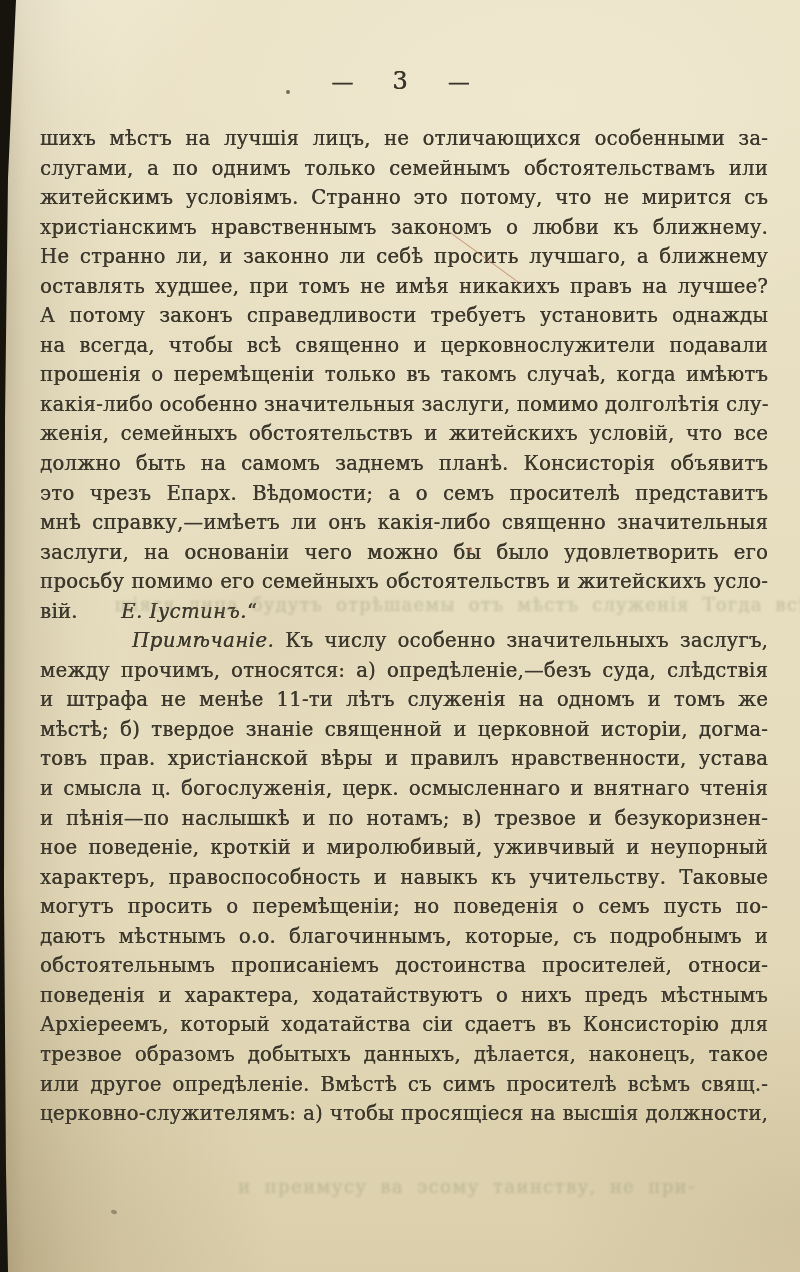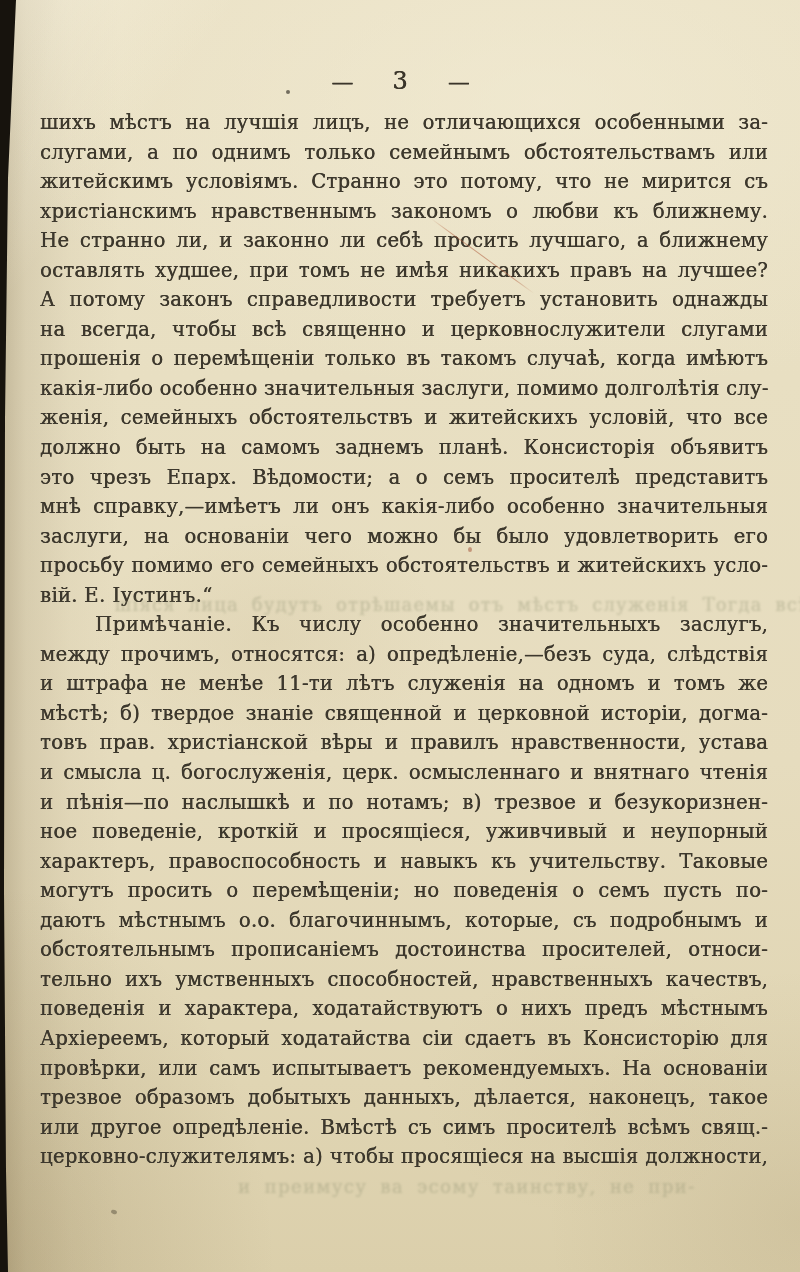--- a/index.html
+++ b/index.html
@@ -44,34 +44,34 @@
     position:absolute;left:0;top:64px;width:800px;height:36px;
     display:flex;justify-content:center;align-items:center;gap:40px;
     color:#3a352a;
   }
   .header .dash{font-size:22px;letter-spacing:-1px;text-shadow:.4px 0 0 currentColor;}
   .header .pagenum{font-size:24px;text-shadow:.5px 0 0 currentColor;transform:translateY(-1px);}
   .speck{position:absolute;left:286px;top:90px;width:4px;height:4px;border-radius:50%;
     background:#4a443a;opacity:.75;}
 
   .text-block{
-    position:absolute;left:40px;top:108px;width:728px;
+    position:absolute;left:40px;top:124px;width:728px;
     color:#3d382d;
     font-size:19.6px;
     letter-spacing:.25px;
   }
   .line{
     height:29.55px;line-height:29.55px;
     text-align:justify;text-align-last:justify;
     white-space:nowrap;
     text-shadow:.35px 0 0 currentColor;
   }
   .line.short{text-align:left;text-align-last:left;}
   .line.indent{padding-left:55px;}
-  .it{letter-spacing:.5px;}
+  .it{font-style:italic;letter-spacing:.5px;margin-left:37px;}
 
   
   .ghost{
     position:absolute;color:#8e9070;opacity:.34;
     font-size:18px;letter-spacing:1.4px;word-spacing:6px;
     filter:blur(1.1px);
     text-shadow:.3px 0 0 currentColor;
     white-space:nowrap;
   }
   .ghost1{left:108px;top:594px;width:660px;transform:scale(.98,1);}
@@ -104,46 +104,44 @@
   <div class="speck"></div>
 
   <div class="text-block">
       <div class="line"><span>шихъ мѣстъ на лучшія лицъ, не отличающихся особенными за-</span></div>
       <div class="line"><span>слугами, а по однимъ только семейнымъ обстоятельствамъ или</span></div>
       <div class="line"><span>житейскимъ условіямъ. Странно это потому, что не мирится съ</span></div>
       <div class="line"><span>христіанскимъ нравственнымъ закономъ о любви къ ближнему.</span></div>
       <div class="line"><span>Не странно ли, и законно ли себѣ просить лучшаго, а ближнему</span></div>
       <div class="line"><span>оставлять худшее, при томъ не имѣя никакихъ правъ на лучшее?</span></div>
       <div class="line"><span>А потому законъ справедливости требуетъ установить однажды</span></div>
-      <div class="line"><span>на всегда, чтобы всѣ священно и церковнослужители слугами</span></div>
+      <div class="line"><span>на всегда, чтобы всѣ священно и церковнослужители подавали</span></div>
       <div class="line"><span>прошенія о перемѣщеніи только въ такомъ случаѣ, когда имѣютъ</span></div>
       <div class="line"><span>какія-либо особенно значительныя заслуги, помимо долголѣтія слу-</span></div>
       <div class="line"><span>женія, семейныхъ обстоятельствъ и житейскихъ условій, что все</span></div>
       <div class="line"><span>должно быть на самомъ заднемъ планѣ. Консисторія объявитъ</span></div>
       <div class="line"><span>это чрезъ Епарх. Вѣдомости; а о семъ просителѣ представитъ</span></div>
-      <div class="line"><span>мнѣ справку,—имѣетъ ли онъ какія-либо особенно значительныя</span></div>
+      <div class="line"><span>мнѣ справку,—имѣетъ ли онъ какія-либо священно значительныя</span></div>
       <div class="line"><span>заслуги, на основаніи чего можно бы было удовлетворить его</span></div>
       <div class="line"><span>просьбу помимо его семейныхъ обстоятельствъ и житейскихъ усло-</span></div>
       <div class="line short"><span>вій. </span><span class="it">Е. Іустинъ.</span><span>“</span></div>
       <div class="line indent"><span class="it">Примѣчаніе.</span><span> Къ числу особенно значительныхъ заслугъ,</span></div>
       <div class="line"><span>между прочимъ, относятся: а) опредѣленіе,—безъ суда, слѣдствія</span></div>
       <div class="line"><span>и штрафа не менѣе 11-ти лѣтъ служенія на одномъ и томъ же</span></div>
       <div class="line"><span>мѣстѣ; б) твердое знаніе священной и церковной исторіи, догма-</span></div>
       <div class="line"><span>товъ прав. христіанской вѣры и правилъ нравственности, устава</span></div>
       <div class="line"><span>и смысла ц. богослуженія, церк. осмысленнаго и внятнаго чтенія</span></div>
       <div class="line"><span>и пѣнія—по наслышкѣ и по нотамъ; в) трезвое и безукоризнен-</span></div>
-      <div class="line"><span>ное поведеніе, кроткій и просящіеся, уживчивый и неупорный</span></div>
+      <div class="line"><span>ное поведеніе, кроткій и миролюбивый, уживчивый и неупорный</span></div>
       <div class="line"><span>характеръ, правоспособность и навыкъ къ учительству. Таковые</span></div>
       <div class="line"><span>могутъ просить о перемѣщеніи; но поведенія о семъ пусть по-</span></div>
       <div class="line"><span>даютъ мѣстнымъ о.о. благочиннымъ, которые, съ подробнымъ и</span></div>
       <div class="line"><span>обстоятельнымъ прописаніемъ достоинства просителей, относи-</span></div>
-      <div class="line"><span>тельно ихъ умственныхъ способностей, нравственныхъ качествъ,</span></div>
       <div class="line"><span>поведенія и характера, ходатайствуютъ о нихъ предъ мѣстнымъ</span></div>
       <div class="line"><span>Архіереемъ, который ходатайства сіи сдаетъ въ Консисторію для</span></div>
-      <div class="line"><span>провѣрки, или самъ испытываетъ рекомендуемыхъ. На основаніи</span></div>
       <div class="line"><span>трезвое образомъ добытыхъ данныхъ, дѣлается, наконецъ, такое</span></div>
       <div class="line"><span>или другое опредѣленіе. Вмѣстѣ съ симъ просителѣ всѣмъ свящ.-</span></div>
       <div class="line"><span>церковно-служителямъ: а) чтобы просящіеся на высшія должности,</span></div>
     </div>
 
   <div class="ghost ghost1">шіяся лица будутъ отрѣшаемы отъ мѣстъ служенія Тогда всѣ</div>
   <div class="ghost ghost2">и преимусу ва эсому таинству, не при-</div>
 
   <div class="scratch"></div>
   <div class="red-speck"></div>

